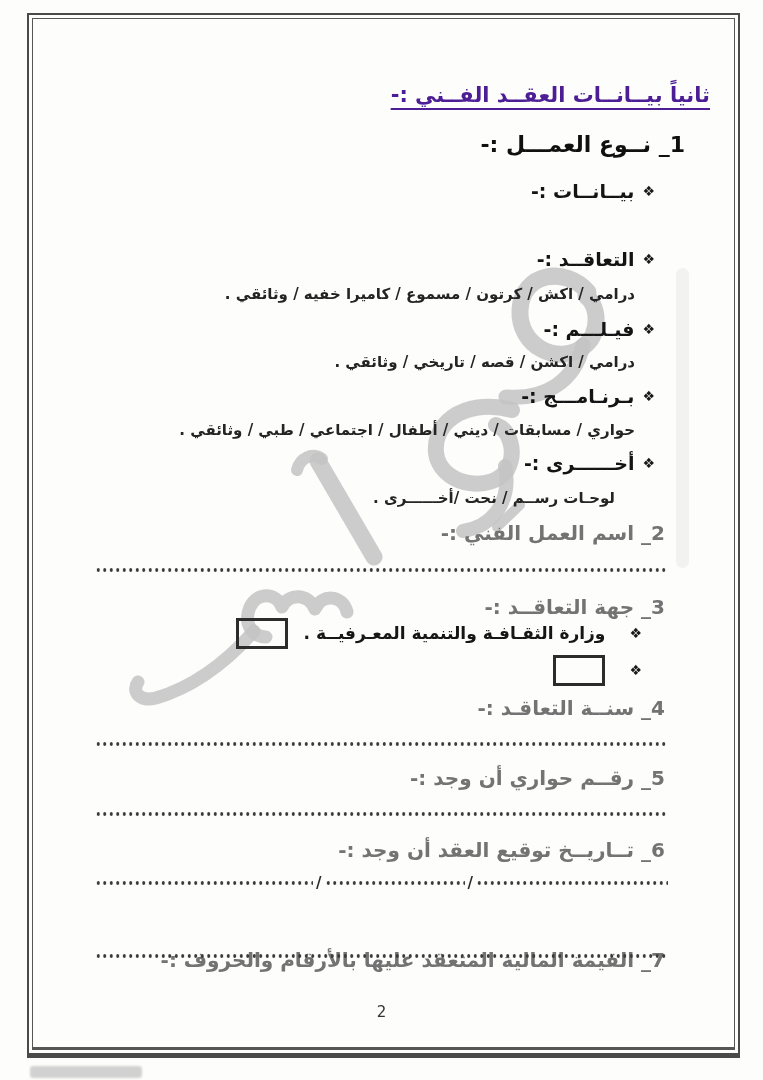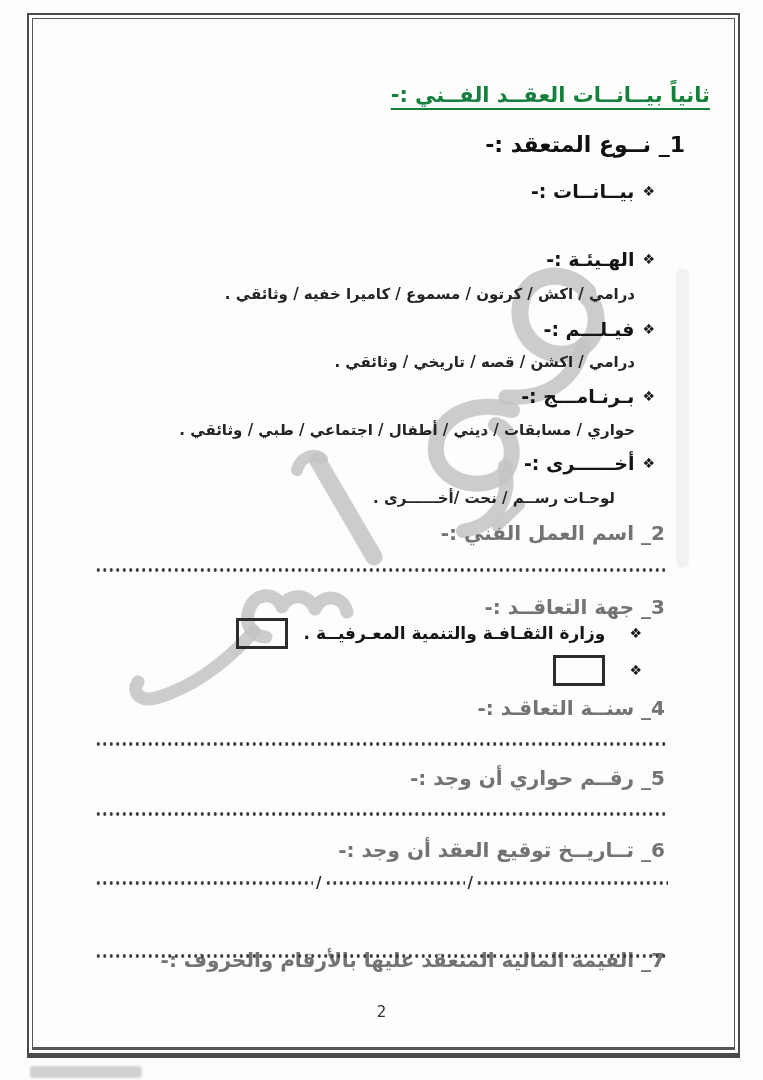--- a/index.html
+++ b/index.html
@@ -11,21 +11,21 @@
   
   .frame-outer{
     position:absolute;left:27px;top:13px;width:709px;height:1038px;
     border:2.5px solid #4a4a4a;border-bottom-width:5px;
   }
   .frame-inner{
     position:absolute;inset:3px;border:1.5px solid #565656;border-bottom-width:3px;
   }
   .row{position:absolute;white-space:nowrap;line-height:1.25;}
   .title{
-    font-size:21px;font-weight:bold;color:#15803d;
+    font-size:21px;font-weight:bold;color:#4c1d95;
     text-decoration:underline;text-underline-offset:6px;text-decoration-thickness:2px;
   }
   .sec-label{font-size:20px;font-weight:bold;color:#737373;}
   .sec-label-big{font-size:22px;font-weight:bold;color:#101010;}
   .bullet-head{font-size:19px;font-weight:bold;color:#141414;}
   .diamond{font-size:14px;margin-left:8px;vertical-align:2px;color:#1a1a1a;}
   .options{font-size:15px;font-weight:bold;color:#242424;}
   .choice-row{display:flex;align-items:center;gap:16px;font-size:17px;font-weight:bold;color:#161616;}
   .checkbox{width:46px;height:25px;border:3px solid #2c2c2c;background:transparent;flex:none;}
   .dots{
@@ -65,28 +65,28 @@
       <path d="M347 612 C343 595 322 593 315 609 C309 594 289 592 282 607 C276 592 257 592 250 607 C243 623 252 637 266 637" stroke-width="13"></path>
       <path d="M254 631 C230 658 197 686 156 698 C140 702 131 692 138 682" stroke-width="13"></path>
     </g>
   </svg>
 
   <div class="scan-streak"></div>
   <div class="scan-smudge"></div>
 
   <div class="row title" style="top:82px;right:53px;">ثانياً بيــانــات العقــد الفــني :-</div>
 
-  <div class="row sec-label-big" style="top:131px;right:78px;">1_ نــوع المتعقد :-</div>
+  <div class="row sec-label-big" style="top:131px;right:78px;">1_ نــوع العمـــل :-</div>
 
   <div class="row bullet-head" style="top:180px;right:108px;">
     <span class="diamond">❖</span><span>بيــانــات :-</span>
   </div>
 
   <div class="row bullet-head" style="top:248px;right:108px;">
-    <span class="diamond">❖</span><span>الهـيئـة :-</span>
+    <span class="diamond">❖</span><span>التعاقــد :-</span>
   </div>
   <div class="row options" style="top:285px;right:128px;">درامي   /  اكش /  كرتون  /  مسموع  /  كاميرا خفيه  / وثائقي  .</div>
 
   <div class="row bullet-head" style="top:318px;right:108px;">
     <span class="diamond">❖</span><span>فيـلـــم :-</span>
   </div>
   <div class="row options" style="top:353px;right:128px;">درامي /  اكشن /  قصه  /  تاريخي  / وثائقي  .</div>
 
   <div class="row bullet-head" style="top:385px;right:108px;">
     <span class="diamond">❖</span><span>بـرنـامـــج :-</span>

